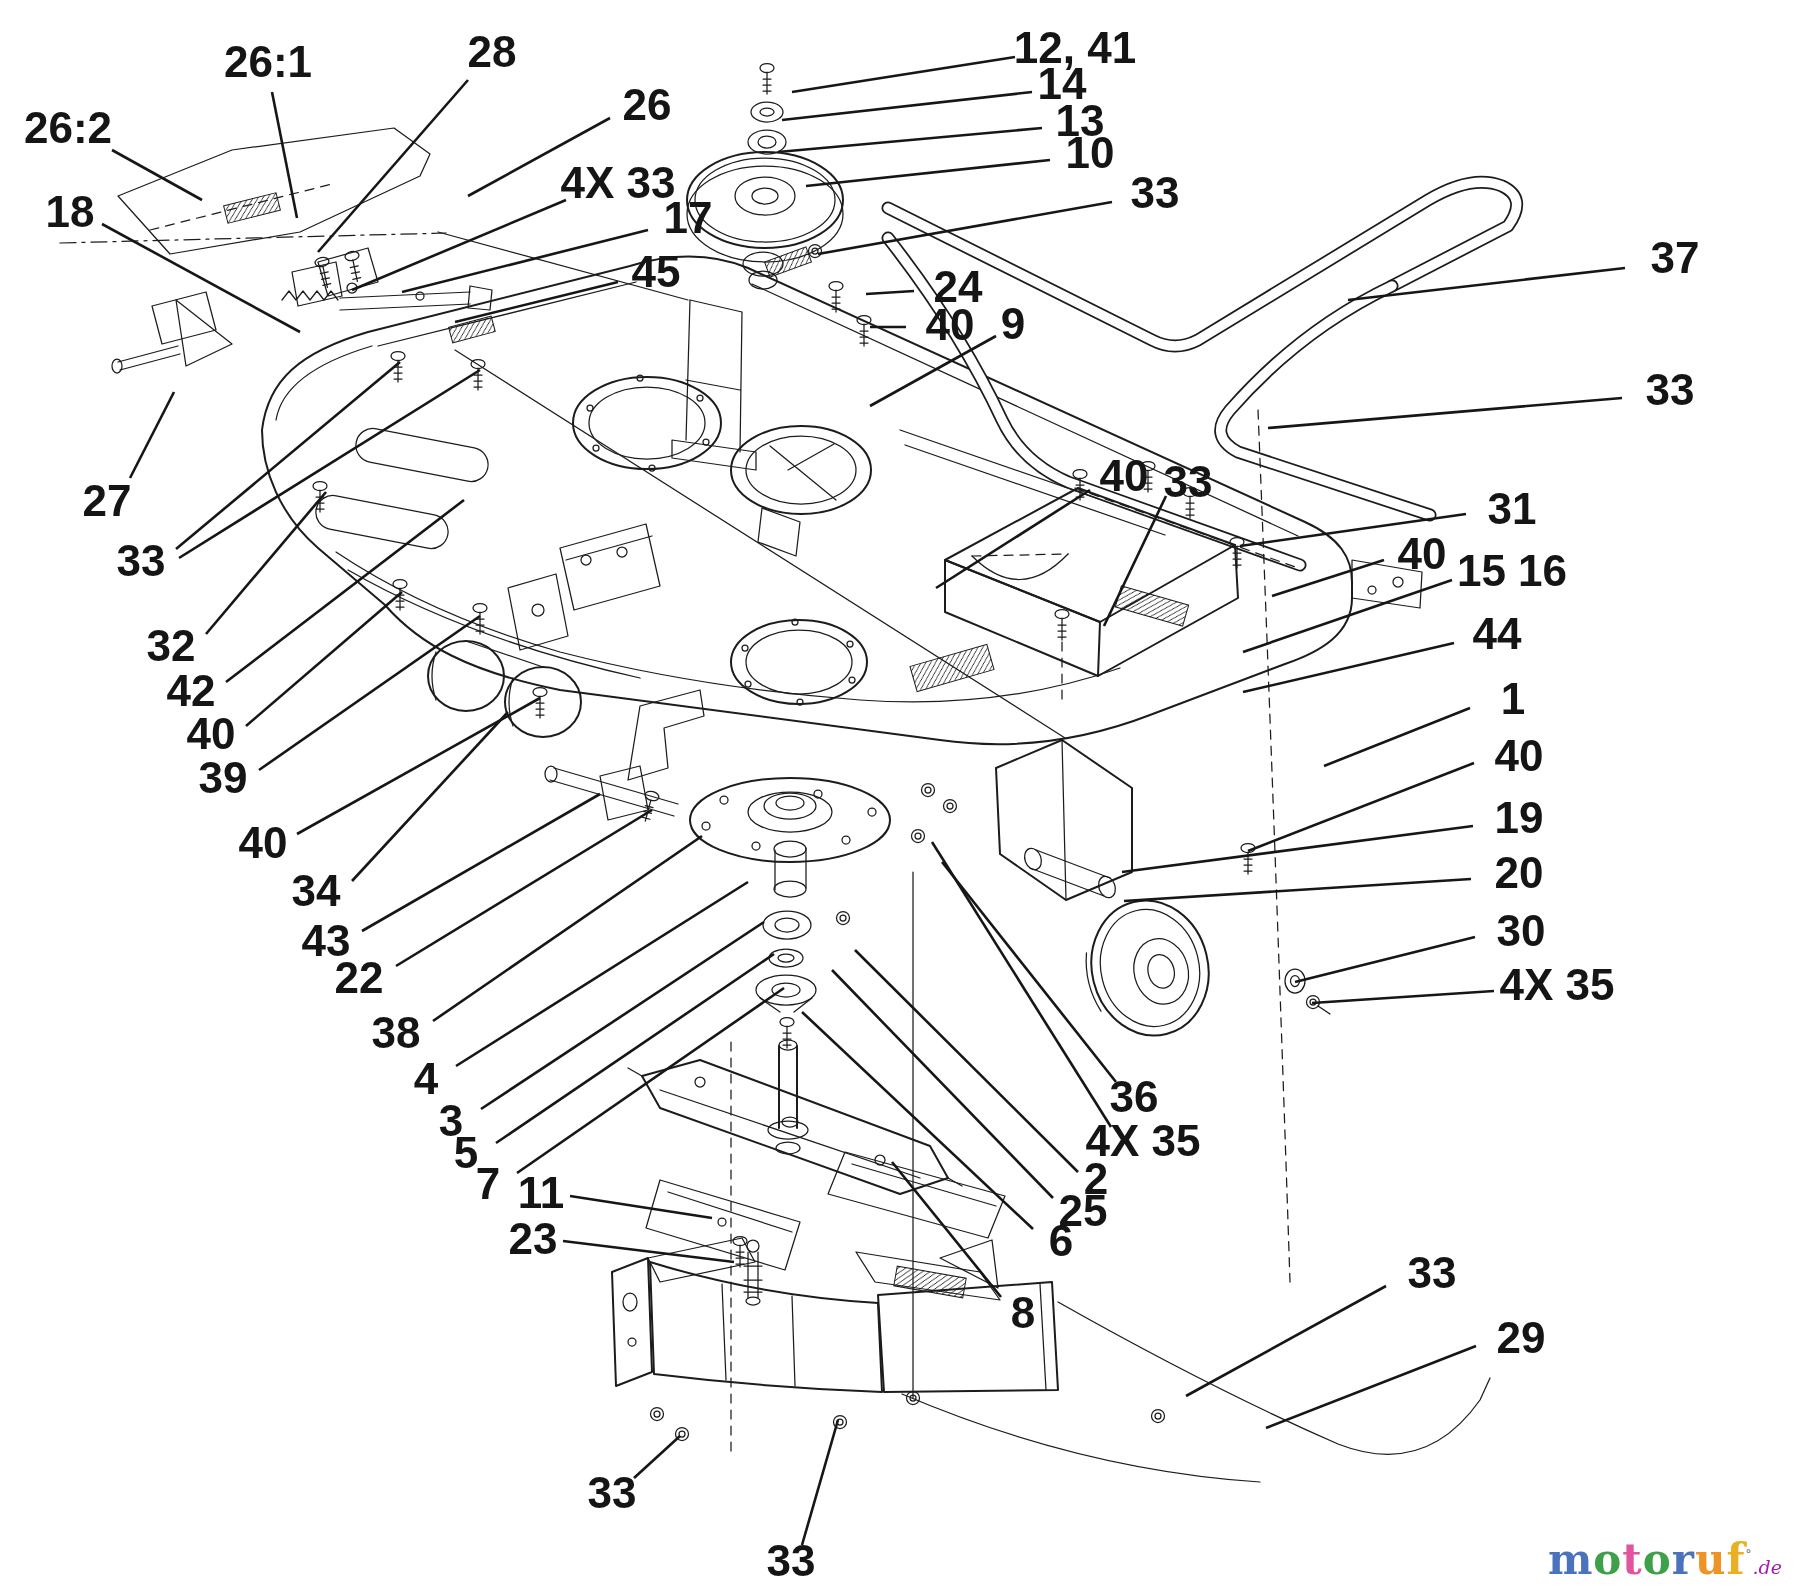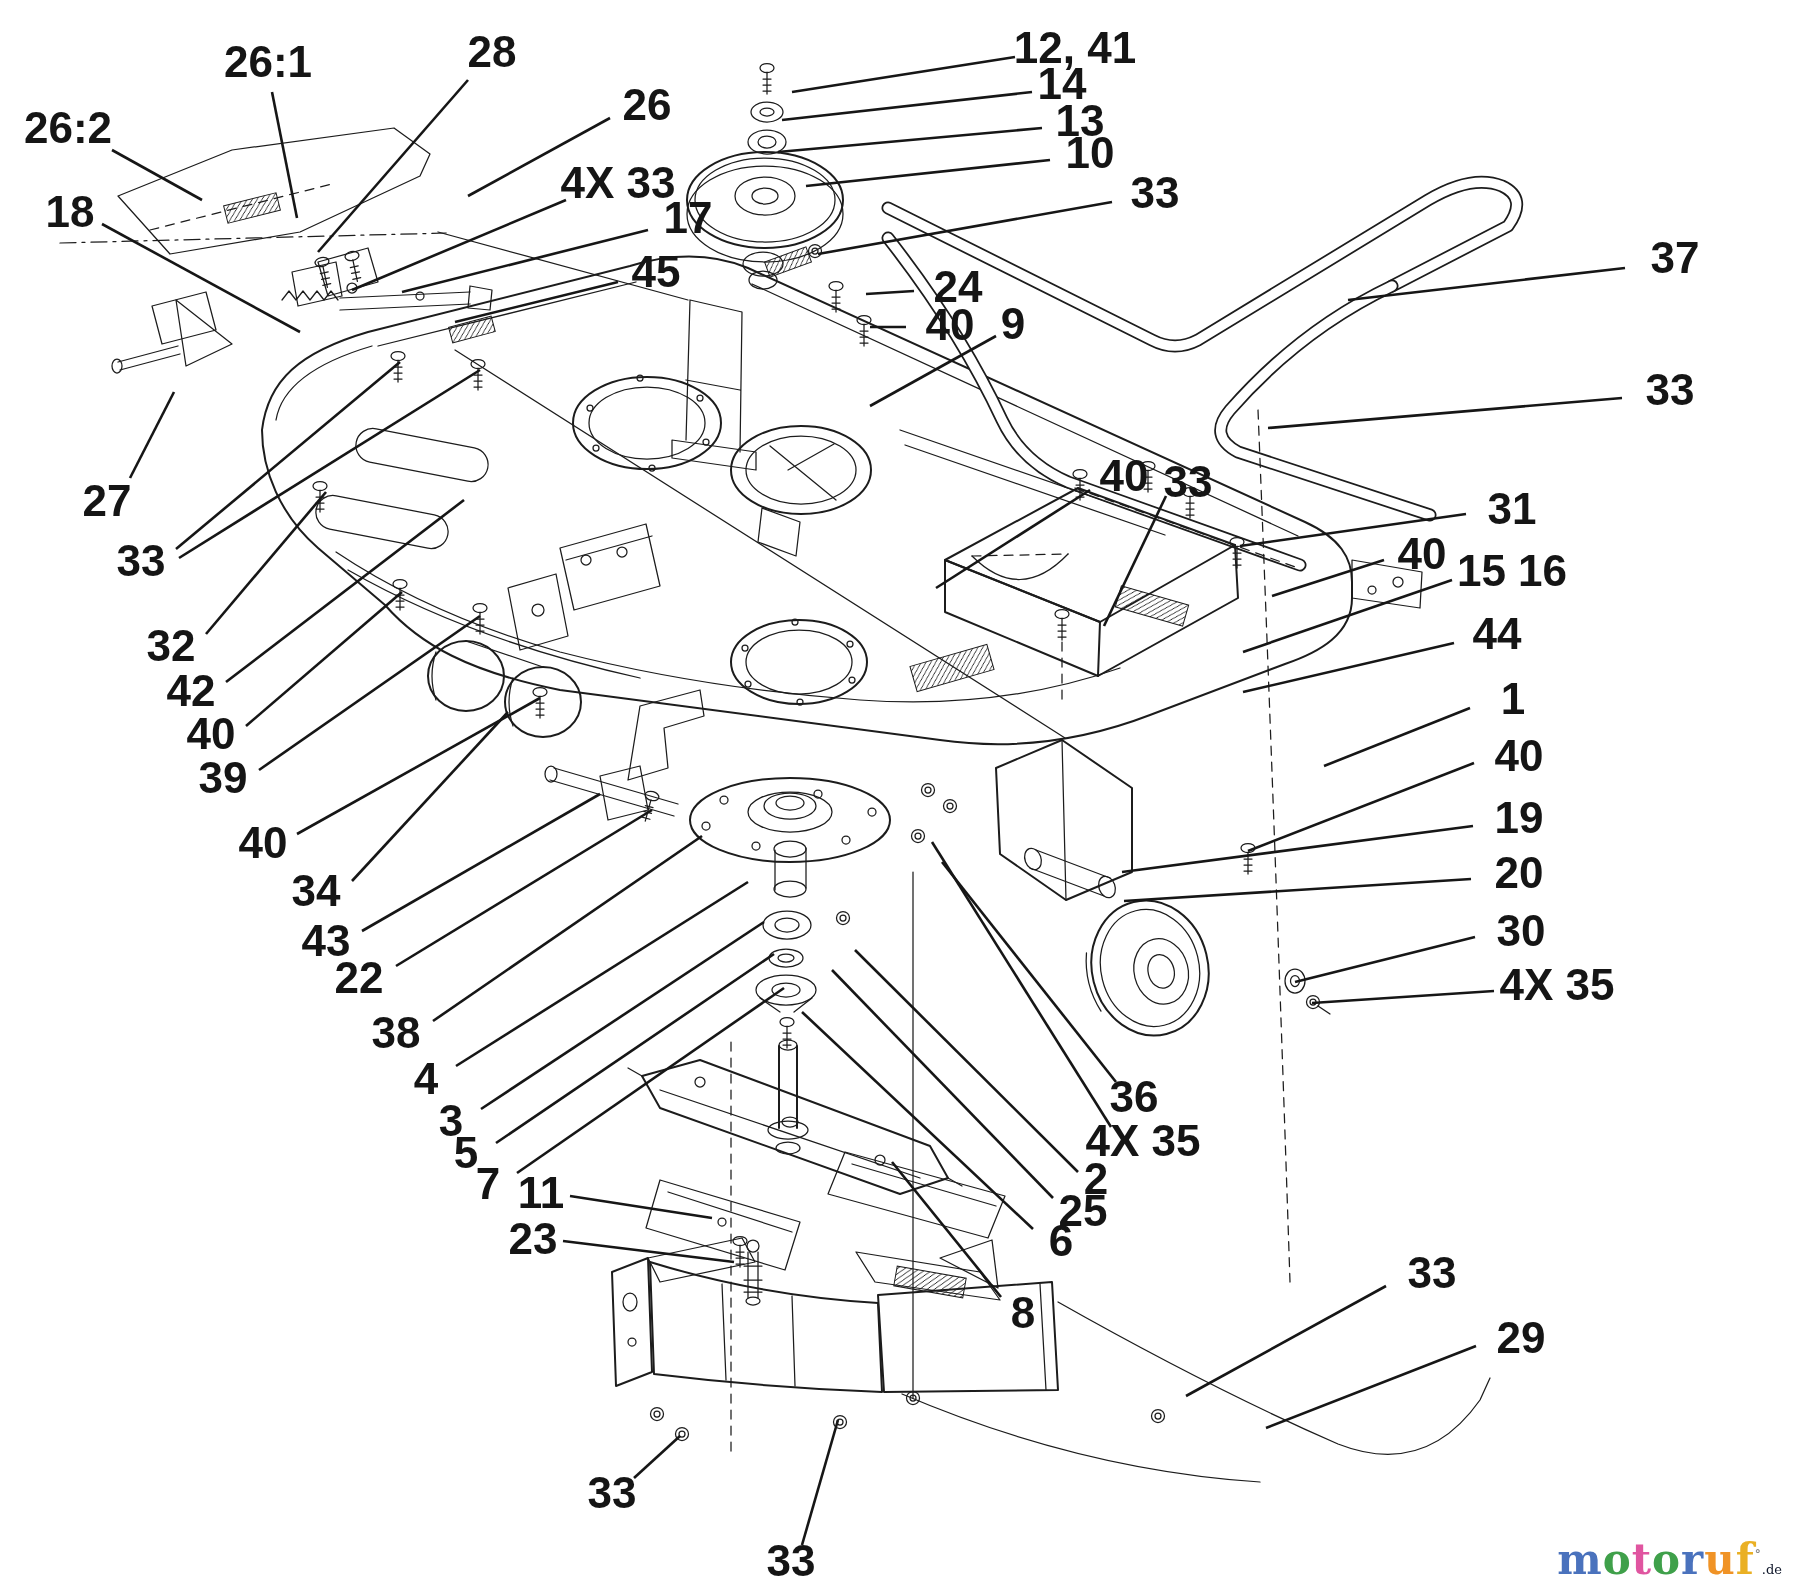--- a/index.html
+++ b/index.html
@@ -11,21 +11,21 @@
   .leader{stroke:#161616;stroke-width:2.6;fill:none;}
   .ln{fill:none;stroke:#1c1c1c;stroke-width:2;stroke-linecap:round;stroke-linejoin:round;}
   .t1{stroke-width:1.25;}
   .tubeO{fill:none;stroke:#1c1c1c;stroke-width:13;stroke-linecap:round;stroke-linejoin:round;}
   .tubeI{fill:none;stroke:#ffffff;stroke-width:9.5;stroke-linecap:round;stroke-linejoin:round;}
   .dash{stroke-dasharray:9 7;}
   .dashdot{stroke-dasharray:16 6 3 6;}
   .hatchr{fill:url(#hatch);stroke:#1c1c1c;stroke-width:1;}
   #watermark{position:absolute;right:18px;bottom:6px;
              font-family:"DejaVu Serif",serif;font-weight:700;font-size:42px;letter-spacing:1px;}
-  #watermark .wm-suffix{font-size:13px;font-weight:400;color:#0f172a;letter-spacing:0;}
+  #watermark .wm-suffix{font-size:19px;font-weight:400;color:#a21caf;letter-spacing:0;font-style:italic;}
   #watermark .wm-reg{font-size:12px;color:#888;vertical-align:super;}
 </style>
 </head>
 <body>
 
 <div id="stage">
 
 <svg width="1800" height="1590" viewBox="0 0 1800 1590">
   <defs>
     <pattern id="hatch" patternUnits="userSpaceOnUse" width="6" height="6">

